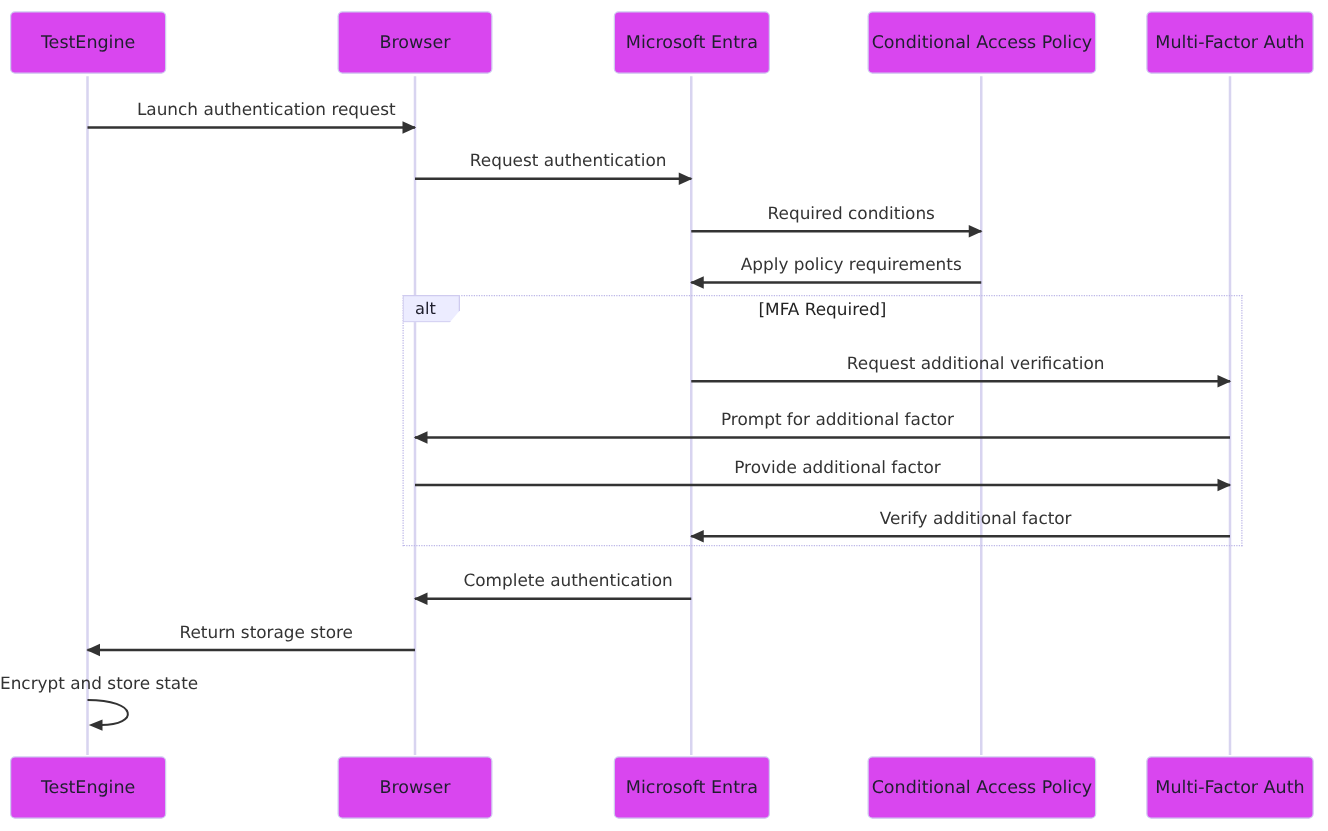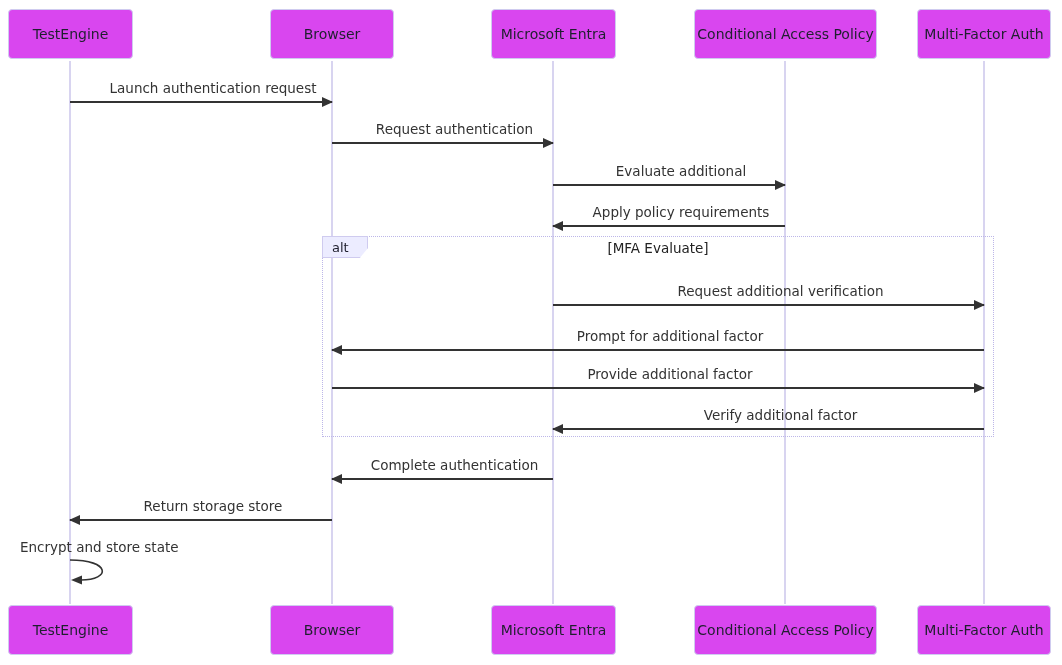--- a/index.html
+++ b/index.html
@@ -78,21 +78,20 @@
   }
   .self-label {
     position: absolute;
     left: 0;
     top: 539px;
     width: 146px;
     text-align: center;
     font-size: 13.5px;
     color: #333333;
     white-space: nowrap;
-    padding-left: 20px;
   }
   .self-loop {
     position: absolute;
     left: 69px;
     top: 556px;
     overflow: visible;
   }
   
   .alt-frame {
     position: absolute;
@@ -158,33 +157,33 @@
 
   <div class="msg arrow-right" style="left:70px;top:80px;width:262px">
     <div class="msg-label">Launch authentication request</div>
     <div class="msg-line"></div>
   </div>
   <div class="msg arrow-right" style="left:332px;top:121px;width:221px">
     <div class="msg-label">Request authentication</div>
     <div class="msg-line"></div>
   </div>
   <div class="msg arrow-right" style="left:553px;top:163px;width:232px">
-    <div class="msg-label">Evaluate additional</div>
+    <div class="msg-label">Required conditions</div>
     <div class="msg-line"></div>
   </div>
   <div class="msg arrow-left" style="left:553px;top:204px;width:232px">
     <div class="msg-label">Apply policy requirements</div>
     <div class="msg-line"></div>
   </div>
 
   <div class="alt-frame">
     <div class="alt-operator">
       <span>alt</span>
     </div>
-    <div class="alt-condition">[MFA Evaluate]</div>
+    <div class="alt-condition">[MFA Required]</div>
   </div>
 
   <div class="msg arrow-right" style="left:553px;top:283px;width:431px">
     <div class="msg-label">Request additional verification</div>
     <div class="msg-line"></div>
   </div>
   <div class="msg arrow-left" style="left:332px;top:328px;width:652px">
     <div class="msg-label">Prompt for additional factor</div>
     <div class="msg-line"></div>
   </div>

